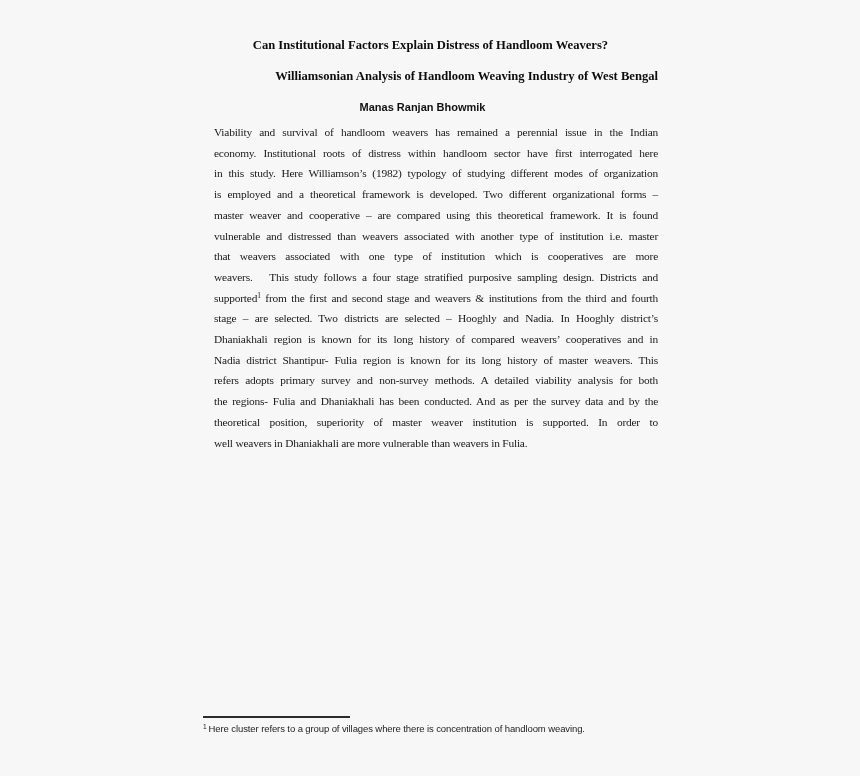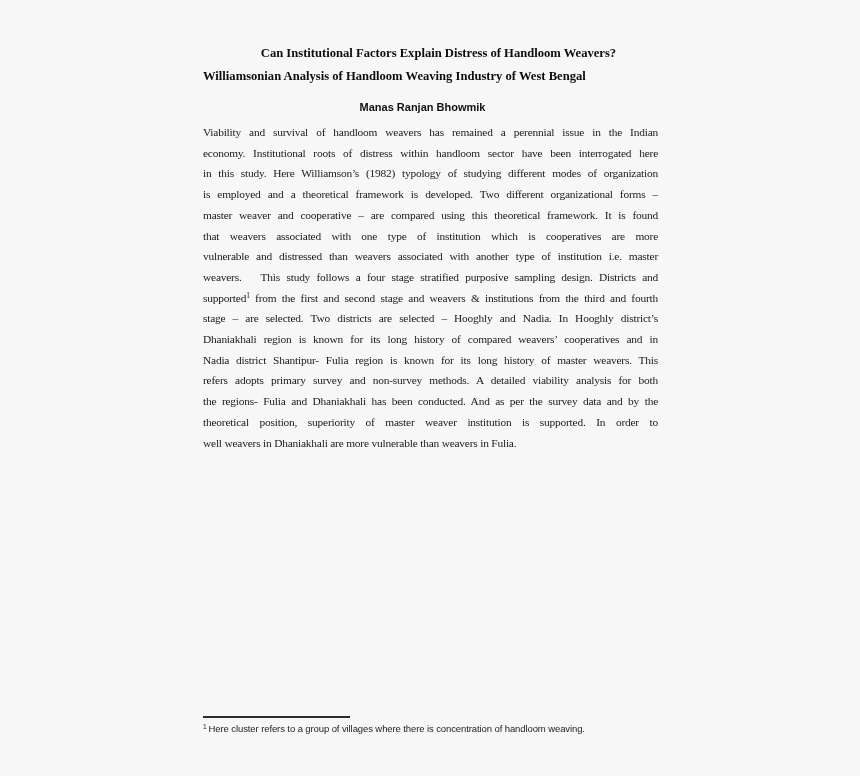--- a/index.html
+++ b/index.html
@@ -18,37 +18,37 @@
     width: 860px;
     height: 776px;
     overflow: hidden;
     background: #f7f7f7;
   }
   .title {
     position: absolute;
     top: 38px;
     left: 203px;
     width: 455px;
-    margin: 8px;
+    margin: 0;
     font-size: 12.6px;
     line-height: 15px;
     font-weight: bold;
     text-align: center;
     color: #0d0d0d;
   }
   .subtitle {
     position: absolute;
     top: 69px;
     left: 203px;
     width: 455px;
     margin: 0;
     font-size: 12.6px;
     line-height: 15px;
     font-weight: bold;
-    text-align: left;
+    text-align: right;
     color: #0d0d0d;
   }
   .author {
     position: absolute;
     top: 100px;
     left: 195px;
     width: 455px;
     font-family: "Liberation Sans", sans-serif;
     font-size: 11px;
     line-height: 14px;
@@ -62,20 +62,21 @@
     left: 203px;
     width: 455px;
     font-size: 11.4px;
     line-height: 20.7px;
     letter-spacing: -0.2px;
     color: #191919;
   }
   .line {
     text-align: justify;
     text-align-last: justify;
+    margin-left: 11px;
   }
   .line.last {
     text-align-last: left;
   }
   sup.fnref {
     font-size: 0.65em;
     line-height: 0;
     vertical-align: baseline;
     position: relative;
     top: -0.45em;
@@ -111,26 +112,26 @@
 <div class="page">
 
   <h1 class="title">Can Institutional Factors Explain Distress of Handloom Weavers?</h1>
 
   <h2 class="subtitle">Williamsonian Analysis of Handloom Weaving Industry of West Bengal</h2>
 
   <div class="author">Manas Ranjan Bhowmik</div>
 
   <div class="abstract">
     <div class="line">Viability and survival of handloom weavers has remained a perennial issue in the Indian</div>
-    <div class="line">economy. Institutional roots of distress within handloom sector have been interrogated here</div>
+    <div class="line">economy. Institutional roots of distress within handloom sector have first interrogated here</div>
     <div class="line">in this study. Here Williamson’s (1982) typology of studying different modes of organization</div>
     <div class="line">is employed and a theoretical framework is developed. Two different organizational forms –</div>
     <div class="line">master weaver and cooperative – are compared using this theoretical framework. It is found</div>
+    <div class="line">vulnerable and distressed than weavers associated with another type of institution i.e. master</div>
     <div class="line">that weavers associated with one type of institution which is cooperatives are more</div>
-    <div class="line">vulnerable and distressed than weavers associated with another type of institution i.e. master</div>
     <div class="line">weavers.&nbsp;&nbsp; This study follows a four stage stratified purposive sampling design. Districts and</div>
     <div class="line"><span>supported</span><sup class="fnref">1</sup><span> from the first and second stage and weavers &amp; institutions from the third and fourth</span></div>
     <div class="line">stage – are selected. Two districts are selected – Hooghly and Nadia. In Hooghly district’s</div>
     <div class="line">Dhaniakhali region is known for its long history of compared weavers’ cooperatives and in</div>
     <div class="line">Nadia district Shantipur- Fulia region is known for its long history of master weavers. This</div>
     <div class="line">refers adopts primary survey and non-survey methods. A detailed viability analysis for both</div>
     <div class="line">the regions- Fulia and Dhaniakhali has been conducted. And as per the survey data and by the</div>
     <div class="line">theoretical position, superiority of master weaver institution is supported. In order to</div>
     <div class="line last">well weavers in Dhaniakhali are more vulnerable than weavers in Fulia.</div>
   </div>

